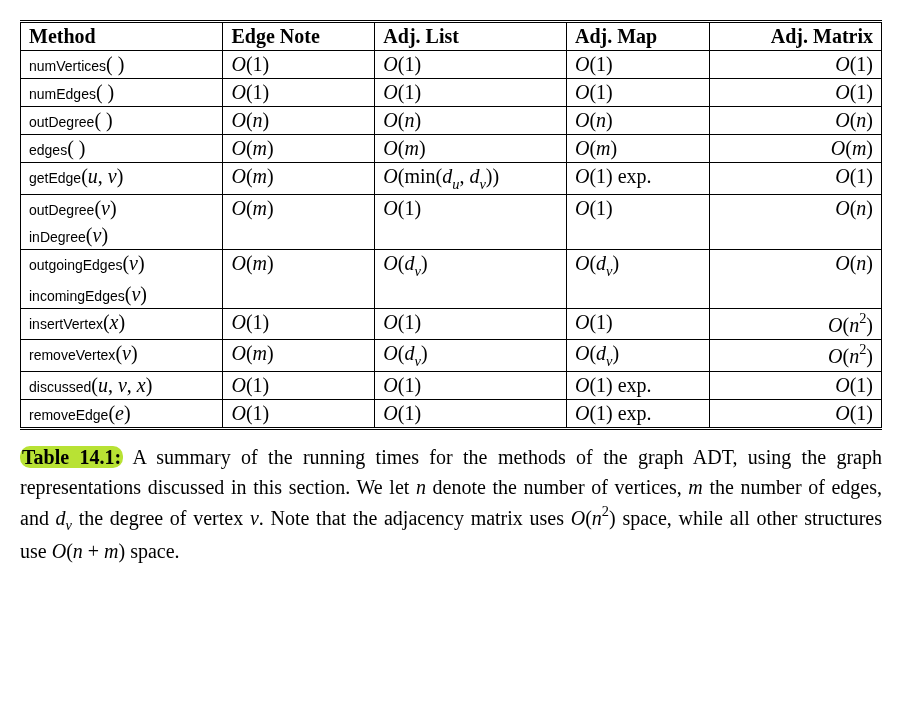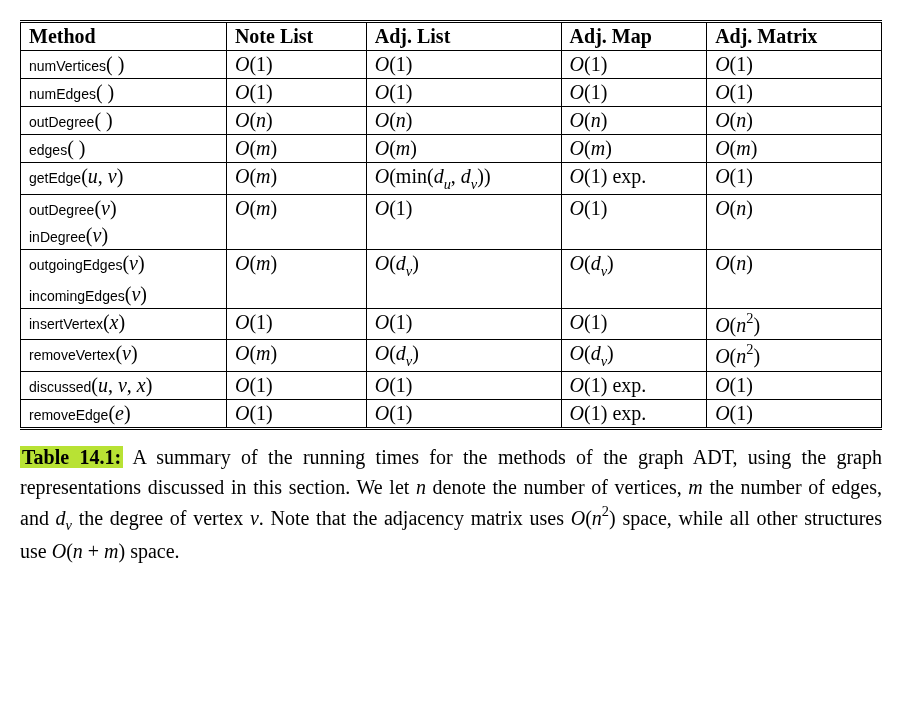--- a/index.html
+++ b/index.html
@@ -35,20 +35,21 @@
       margin-top: 16px;
     }
     tr:last-child td {
       border-bottom: none;
     }
     td:first-child {
       border-left: 1px solid #000;
     }
     td:last-child {
       border-right: 1px solid #000;
+      text-align: right;
     }
     .method-name {
       font-family: Arial, Helvetica, sans-serif;
       font-size: 14px;
     }
     .ital {
       font-style: italic;
       font-family: "Times New Roman", Times, serif;
     }
     .sub {
@@ -66,37 +67,38 @@
     }
     .caption {
       line-height: 1.5;
       font-size: 20px;
       text-align: justify;
     }
     .highlight {
       background-color: #b8e234;
       font-weight: bold;
       padding: 0 2px;
+      border-radius: 10px;
     }
     .noborder-bottom td {
       border-bottom: none;
       margin-left: 14px;
     }
     .noborder-top td {
       border-top: none;
     }
   </style>
 </head>
 <body>
 
 <table>
   <tbody>
       <tr class="header-row">
     <td>Method</td>
-    <td>Note List</td>
+    <td>Edge Note</td>
     <td>Adj. List</td>
     <td>Adj. Map</td>
     <td>Adj. Matrix</td>
   </tr>
 
   <tr>
     <td><span class="method-name">numVertices</span><span>( )</span></td>
     <td><span class="ital">O</span><span>(</span><span>1</span><span>)</span></td>
     <td><span class="ital">O</span><span>(</span><span>1</span><span>)</span></td>
     <td><span class="ital">O</span><span>(</span><span>1</span><span>)</span></td>

